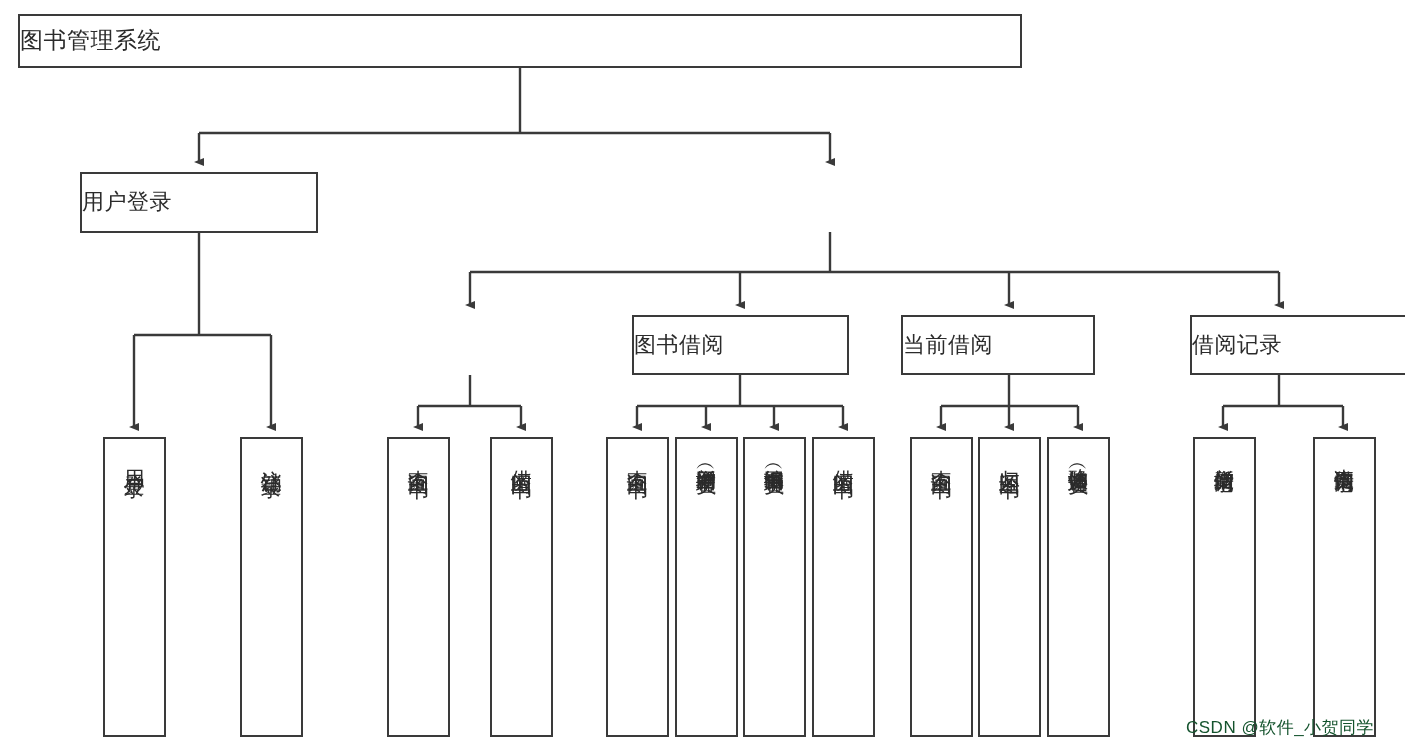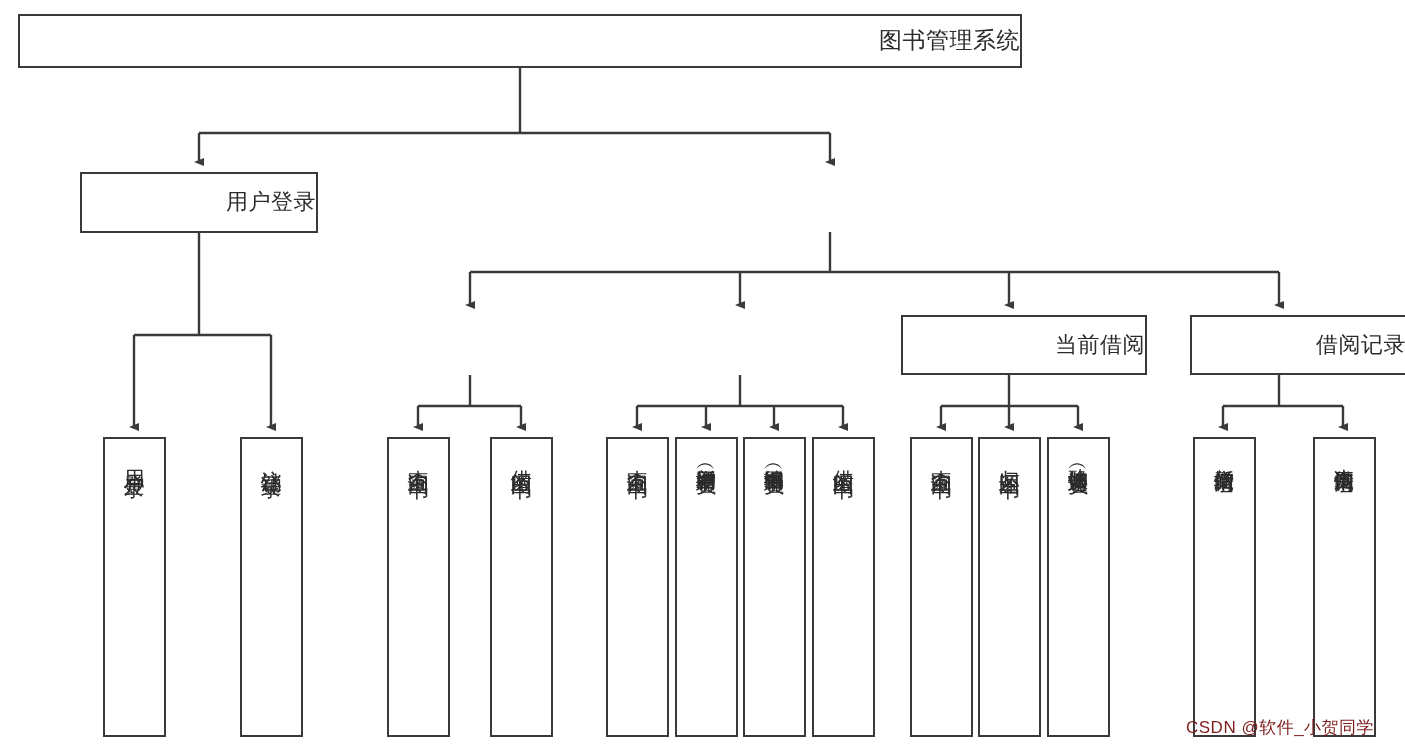--- a/index.html
+++ b/index.html
@@ -25,21 +25,21 @@
     height: 747px;
     pointer-events: none;
   }
   .node {
     position: absolute;
     box-sizing: border-box;
     border: 2px solid #3a3a3a;
     background: #ffffff;
     display: flex;
     align-items: center;
-    justify-content: flex-end;
+    justify-content: flex-start;
     color: #2b2b2b;
   }
   .node .label {
     display: block;
     text-align: center;
     letter-spacing: 0.5px;
   }
   
   .node.horiz .label {
     font-size: 22px;
@@ -66,21 +66,21 @@
   .node.vert.tall-text .label {
     font-size: 20px;
     line-height: 1.3;
     letter-spacing: 1px;
   }
   .watermark {
     position: absolute;
     left: 1186px;
     top: 716px;
     font-size: 17px;
-    color: #7f1d1d;
+    color: #14532d;
     white-space: nowrap;
     letter-spacing: 0.5px;
   }
 </style>
 </head>
 <body>
 
 <div id="canvas">
 
   <svg class="connectors" viewBox="0 0 1405 747" xmlns="http://www.w3.org/2000/svg">
@@ -134,21 +134,24 @@
   </svg>
 
   <div class="node horiz root" style="left:18px; top:14px; width:1004px; height:54px;">
     <span class="label">图书管理系统</span>
   </div>
 
   <div class="node horiz" style="left:80px; top:172px; width:238px; height:61px;">
     <span class="label">用户登录</span>
   </div>
 
-  <div class="node horiz" style="left:901px; top:315px; width:246px; height:60px;">
+  <div class="node horiz" style="left:632px; top:315px; width:217px; height:60px;">
+    <span class="label">图书借阅</span>
+  </div>
+  <div class="node horiz" style="left:901px; top:315px; width:194px; height:60px;">
     <span class="label">当前借阅</span>
   </div>
   <div class="node horiz" style="left:1170px; top:315px; width:218px; height:60px;margin-left:20px;">
     <span class="label">借阅记录</span>
   </div>
 
   <div class="node vert" style="left:103px; top:437px; width:63px; height:300px;">
     <span class="label">用户登录</span>
   </div>
   <div class="node vert" style="left:240px; top:437px; width:63px; height:300px;">

